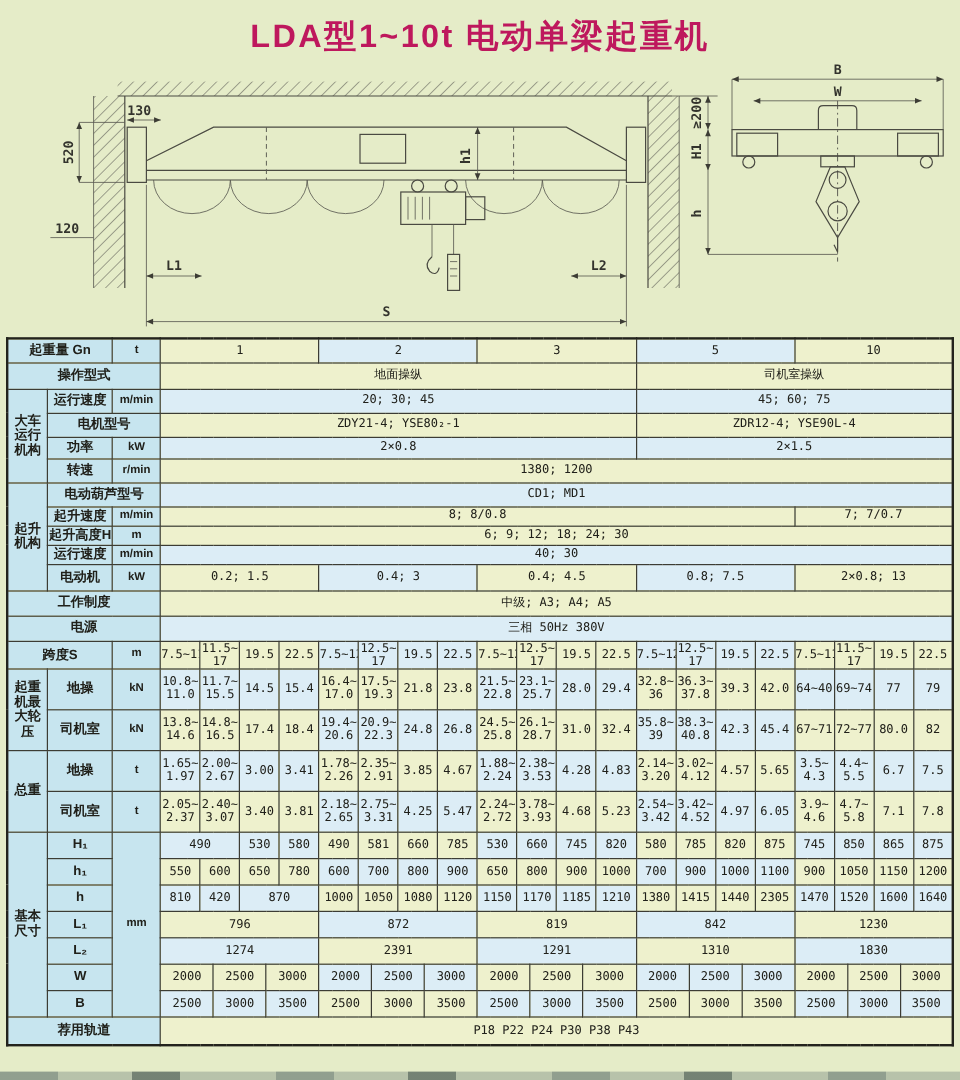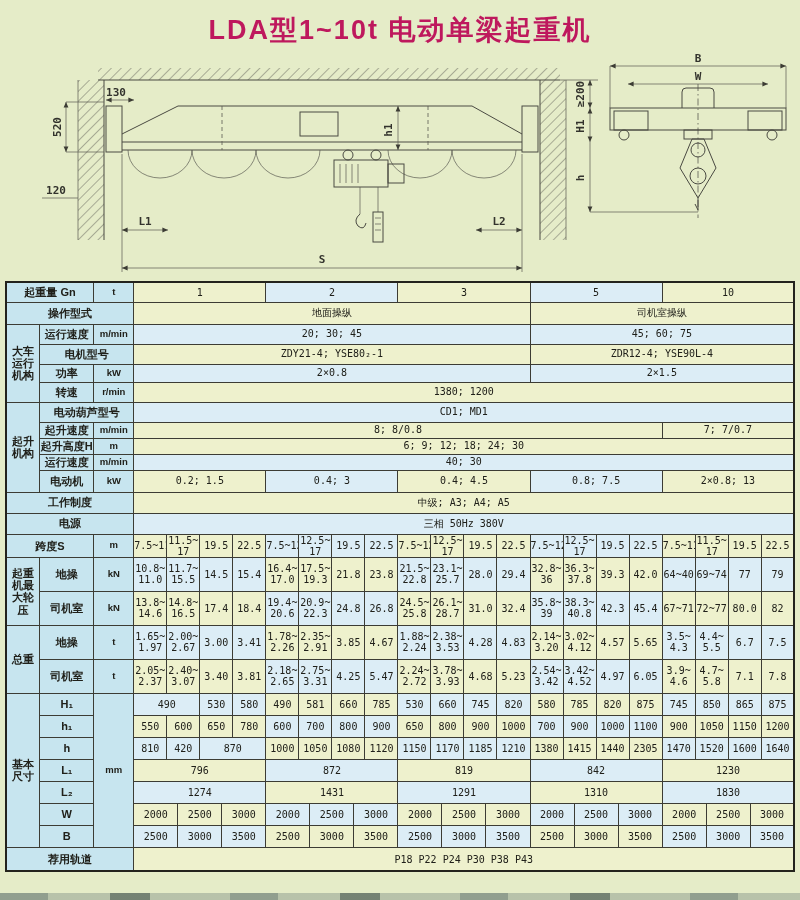--- a/index.html
+++ b/index.html
@@ -571,21 +571,21 @@
           <td class="k-h">L₁</td>
           <td colspan="12" class="k-y gb">796</td>
           <td colspan="12" class="k-b gb">872</td>
           <td colspan="12" class="k-y gb">819</td>
           <td colspan="12" class="k-b gb">842</td>
           <td colspan="12" class="k-y gb">1230</td>
         </tr>
         <tr style="height: 22px;">
           <td class="k-h">L₂</td>
           <td colspan="12" class="k-b gb">1274</td>
-          <td colspan="12" class="k-y gb">1431</td>
+          <td colspan="12" class="k-y gb">2391</td>
           <td colspan="12" class="k-b gb">1291</td>
           <td colspan="12" class="k-y gb">1310</td>
           <td colspan="12" class="k-b gb">1830</td>
         </tr>
         <tr style="height: 22px;">
           <td class="k-h">W</td>
           <td colspan="4" class="k-y gb">2000</td>
           <td colspan="4" class="k-y">2500</td>
           <td colspan="4" class="k-y">3000</td>
           <td colspan="4" class="k-b gb">2000</td>

